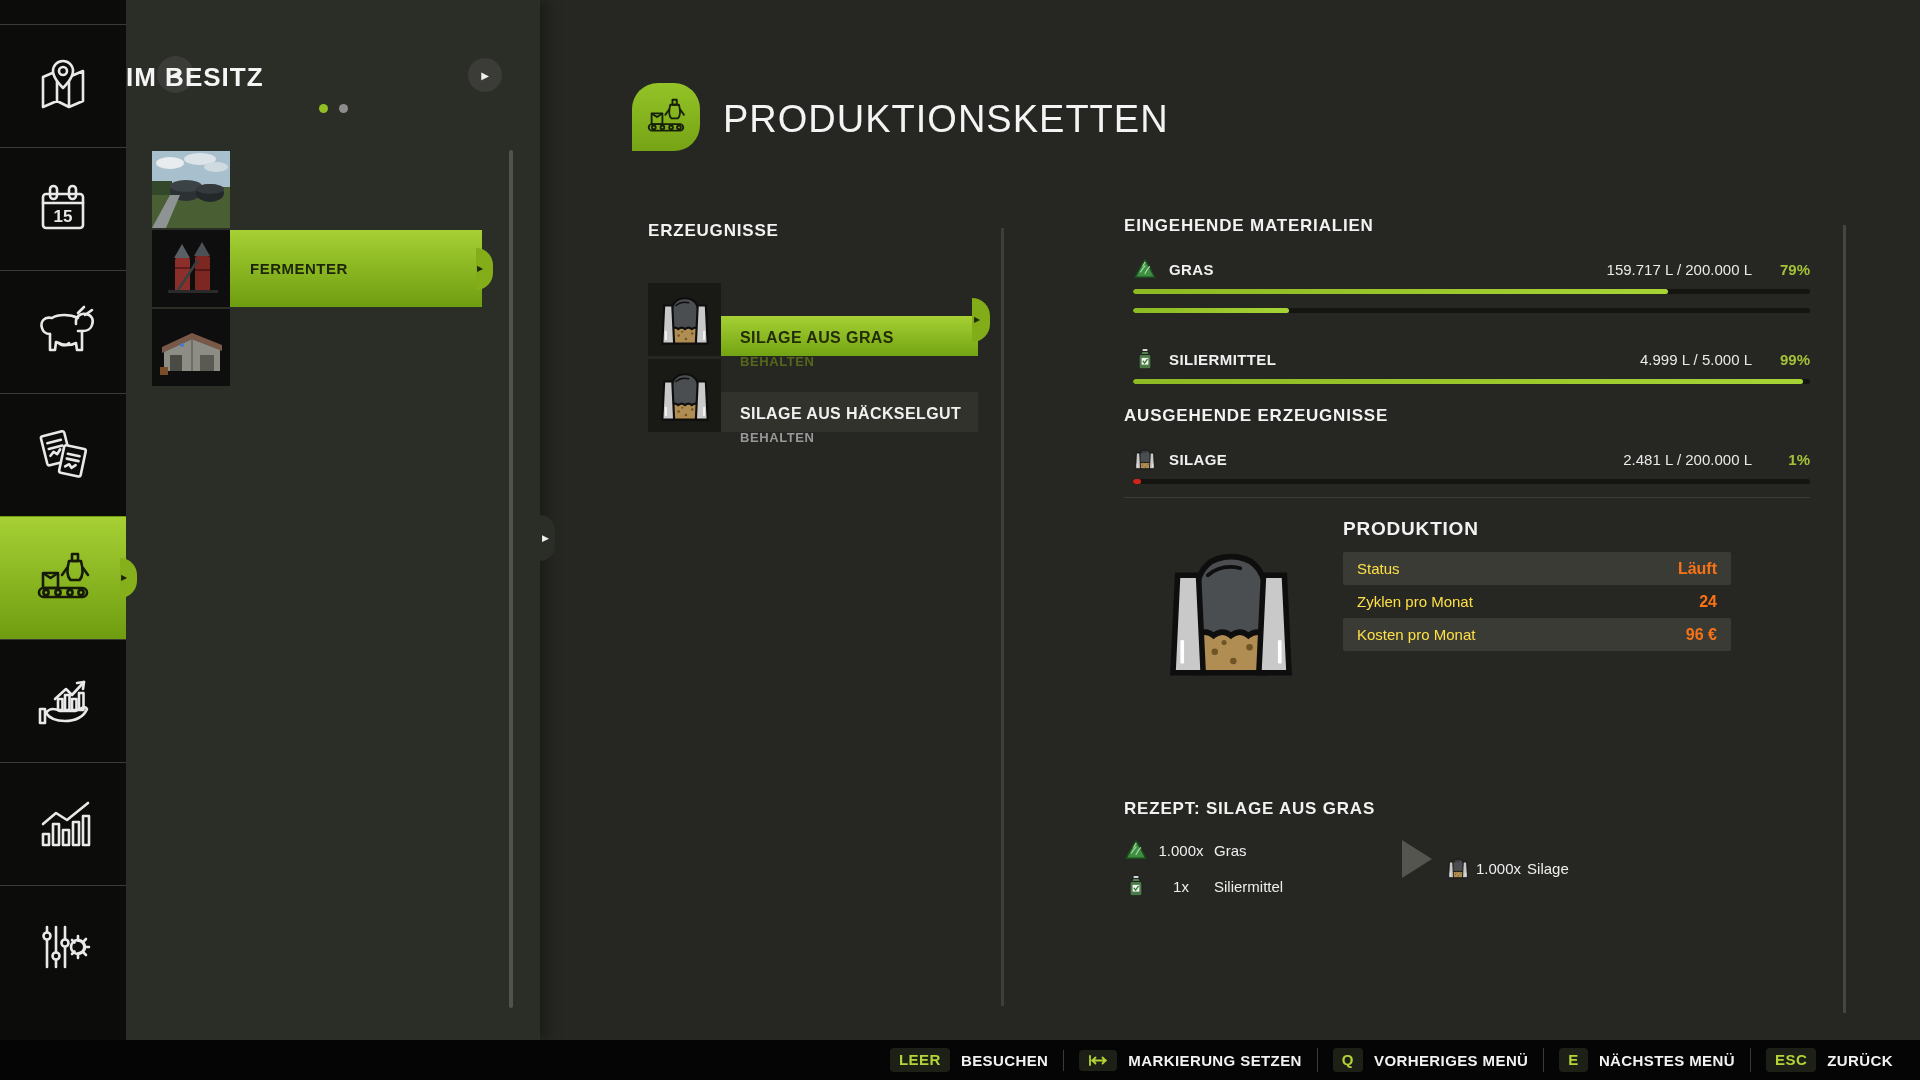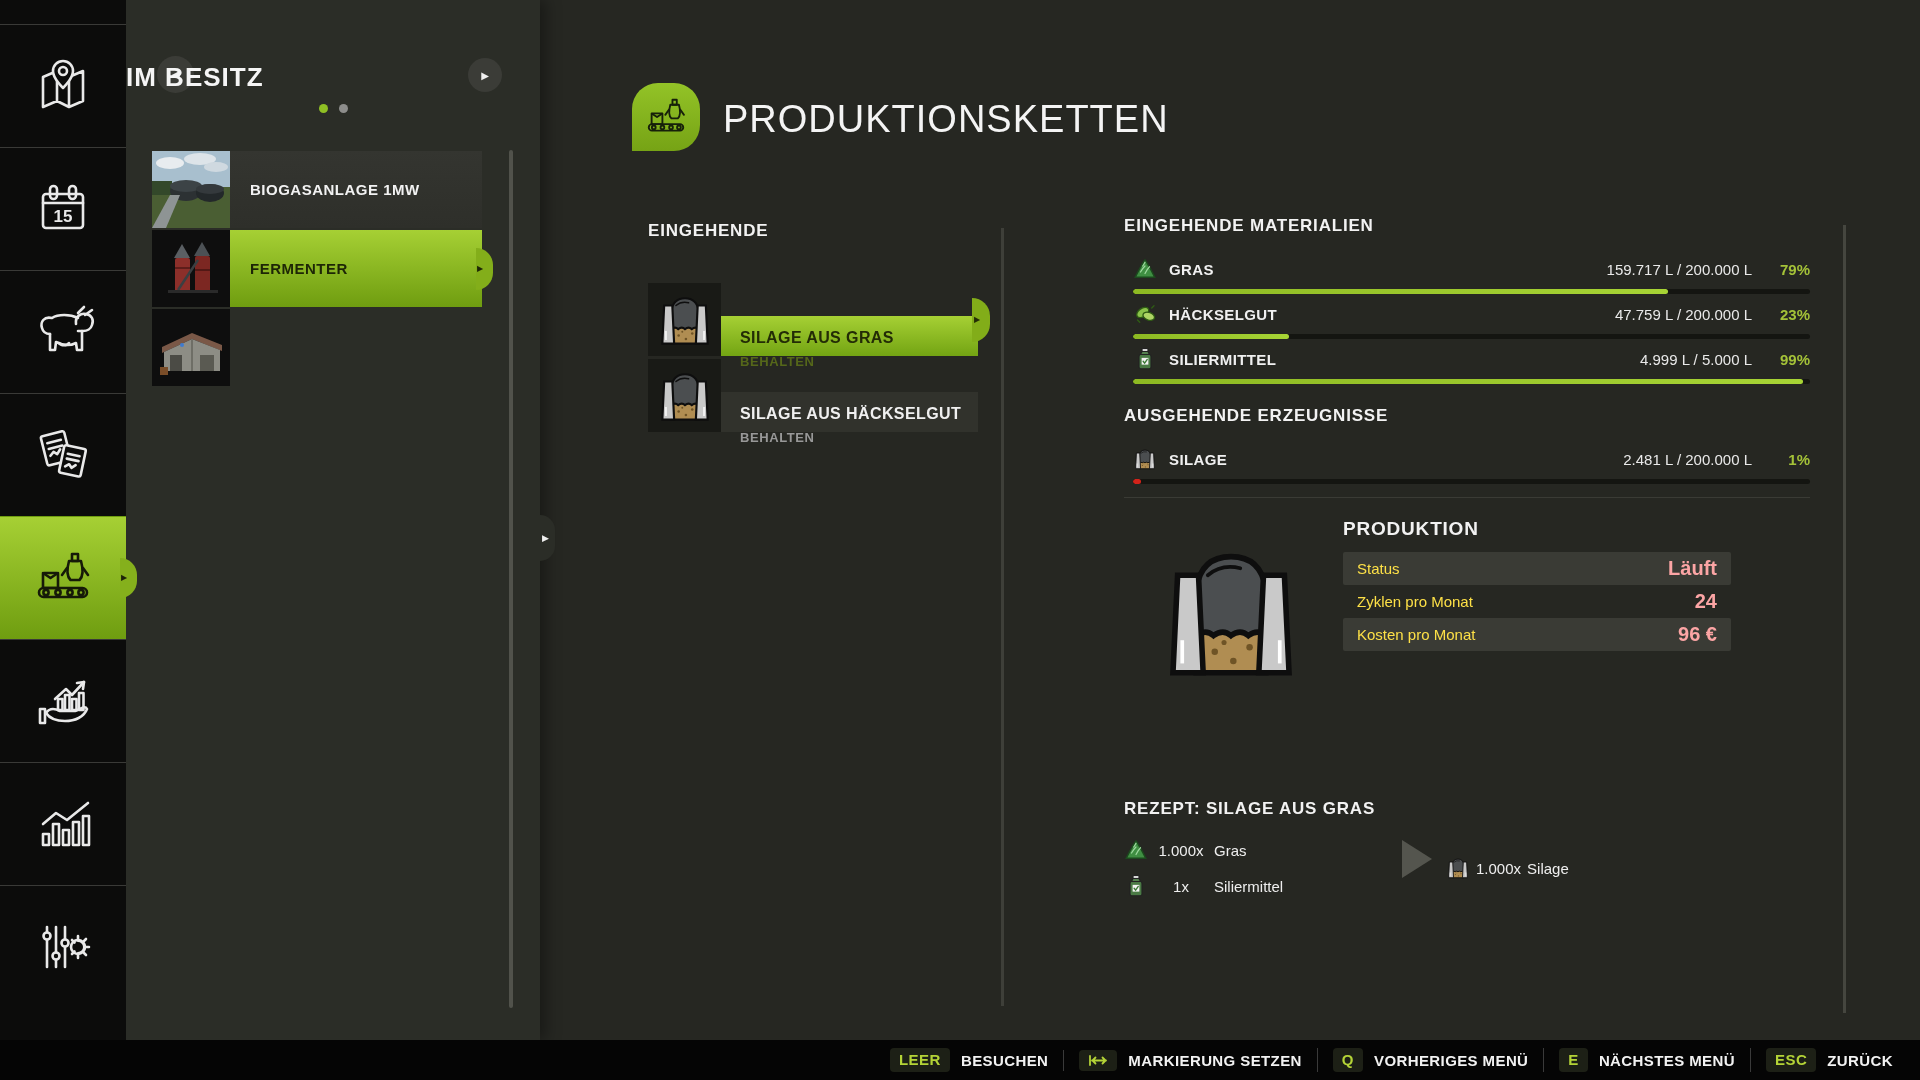--- a/index.html
+++ b/index.html
@@ -102,21 +102,21 @@
   .bar-fill.red { background:#d2231a; min-width:8px; }
   .details-hr { position:absolute; left:0; top:497px; width:686px; border-top:1px solid #3a3b35; }
 
   
   .prod-icon { position:absolute; left:18px; top:552px; width:178px; height:130px; }
   .prod-title { position:absolute; left:219px; top:518px; font-size:19px; }
   .prod-table { position:absolute; left:219px; top:552px; width:388px; }
   .prod-row { display:flex; align-items:center; height:33px; padding:0 14px; border-radius:2px; }
   .prod-row:nth-child(odd) { background:#3a3b35; }
   .prod-label { color:#fde047; font-size:15px; }
-  .prod-value { margin-left:auto; color:#fca5a5; font-size:20px; font-weight:700; }
+  .prod-value { margin-left:auto; color:#f97316; font-size:16px; font-weight:700; }
 
   
   .recipe-title { position:absolute; left:0; top:799px; }
   .recipe-line { position:absolute; display:flex; align-items:center; }
   .r-in0 { left:0; top:838px; } .r-in1 { left:0; top:874px; } .r-out { left:322px; top:856px; }
   .recipe-line svg { width:24px; height:24px; margin-right:6px; }
   .r-qty { display:inline-block; min-width:54px; text-align:center; color:#eeeeee; font-size:15px; }
   .r-name { color:#eeeeee; font-size:15px; margin-left:6px; }
   .recipe-arrow { position:absolute; left:278px; top:840px; width:0; height:0;
       border-left:30px solid #54554e; border-top:19px solid transparent; border-bottom:19px solid transparent; }
@@ -288,21 +288,20 @@
             <ellipse cx="64" cy="16" rx="12" ry="5" fill="#cfd9e0"></ellipse>
             <rect y="36" width="78" height="41" fill="#4a5e33"></rect>
             <rect x="0" y="30" width="20" height="14" fill="#33482a"></rect>
             <ellipse cx="34" cy="40" rx="16" ry="10" fill="#2c3133"></ellipse>
               <ellipse cx="34" cy="35" rx="16" ry="6" fill="#3c4346"></ellipse>
             <ellipse cx="58" cy="42" rx="14" ry="9" fill="#23282a"></ellipse>
               <ellipse cx="58" cy="38" rx="14" ry="5" fill="#34393c"></ellipse>
             <polygon points="0,77 18,44 28,44 14,77" fill="#8e9494"></polygon>
           </svg>
         </div>
-        <div class="b-label">BIOGASANLAGE 1MW</div>
 
       </div>
       <div class="building-row selected">
         <div class="b-thumb">
           <svg viewBox="0 0 78 77">
             <rect width="78" height="77" fill="#0e0e0e"></rect>
             <polygon points="22,28 38,28 30,14" fill="#5a5f63"></polygon>
             <rect x="23" y="28" width="15" height="34" rx="2" fill="#8c2f2a"></rect>
             <line x1="23" y1="38" x2="38" y2="38" stroke="#5e1d1a" stroke-width="2"></line>
             <polygon points="42,26 58,26 50,12" fill="#4c5155"></polygon>
@@ -351,21 +350,21 @@
           <circle cx="50" cy="46.5" r="2.6"></circle>
         <rect x="12" y="27" width="15" height="15" rx="1"></rect>
         <path d="M12 27 l7.5 5 l7.5 -5"></path>
         <rect x="41" y="8" width="6" height="7"></rect>
         <path d="M38 15 h12 c2.5 9 2.5 15 -1.5 19 h-9 c-4 -4 -4 -10 -1.5 -19 z"></path>
         <path d="M36 22 l-5 7 M52 22 l5 7"></path>
       </svg>
     </div>
     <h1 class="page-title">PRODUKTIONSKETTEN</h1>
 
-    <h2 class="col-header products-header">EINGEHENDE</h2>
+    <h2 class="col-header products-header">ERZEUGNISSE</h2>
 
     <div class="product-item p0 selected">
       <div class="p-thumb">
         <svg viewBox="0 0 64 64">
             <use href="#def-bunker"></use>
           </svg>
       </div>
       <div class="p-body">
         <div class="p-title">SILAGE AUS GRAS</div>
         <div class="p-sub">BEHALTEN</div>
@@ -403,28 +402,20 @@
           <span class="mat-name">GRAS</span>
           <span class="mat-amount">159.717 L / 200.000 L</span>
           <span class="mat-pct">79%</span>
         </div>
         <div class="bar">
             <div class="bar-fill" style="width: 79%;"></div>
           </div>
       </div>
 
       <div class="mat m1">
-        <div class="mat-line">
-          <svg viewBox="0 0 32 32">
-              <use href="#def-chaff"></use>
-            </svg>
-          <span class="mat-name">HÄCKSELGUT</span>
-          <span class="mat-amount">47.759 L / 200.000 L</span>
-          <span class="mat-pct">23%</span>
-        </div>
         <div class="bar">
             <div class="bar-fill" style="width: 23%;"></div>
           </div>
       </div>
 
       <div class="mat m2">
         <div class="mat-line">
           <svg viewBox="0 0 32 32">
               <use href="#def-canister"></use>
             </svg>

